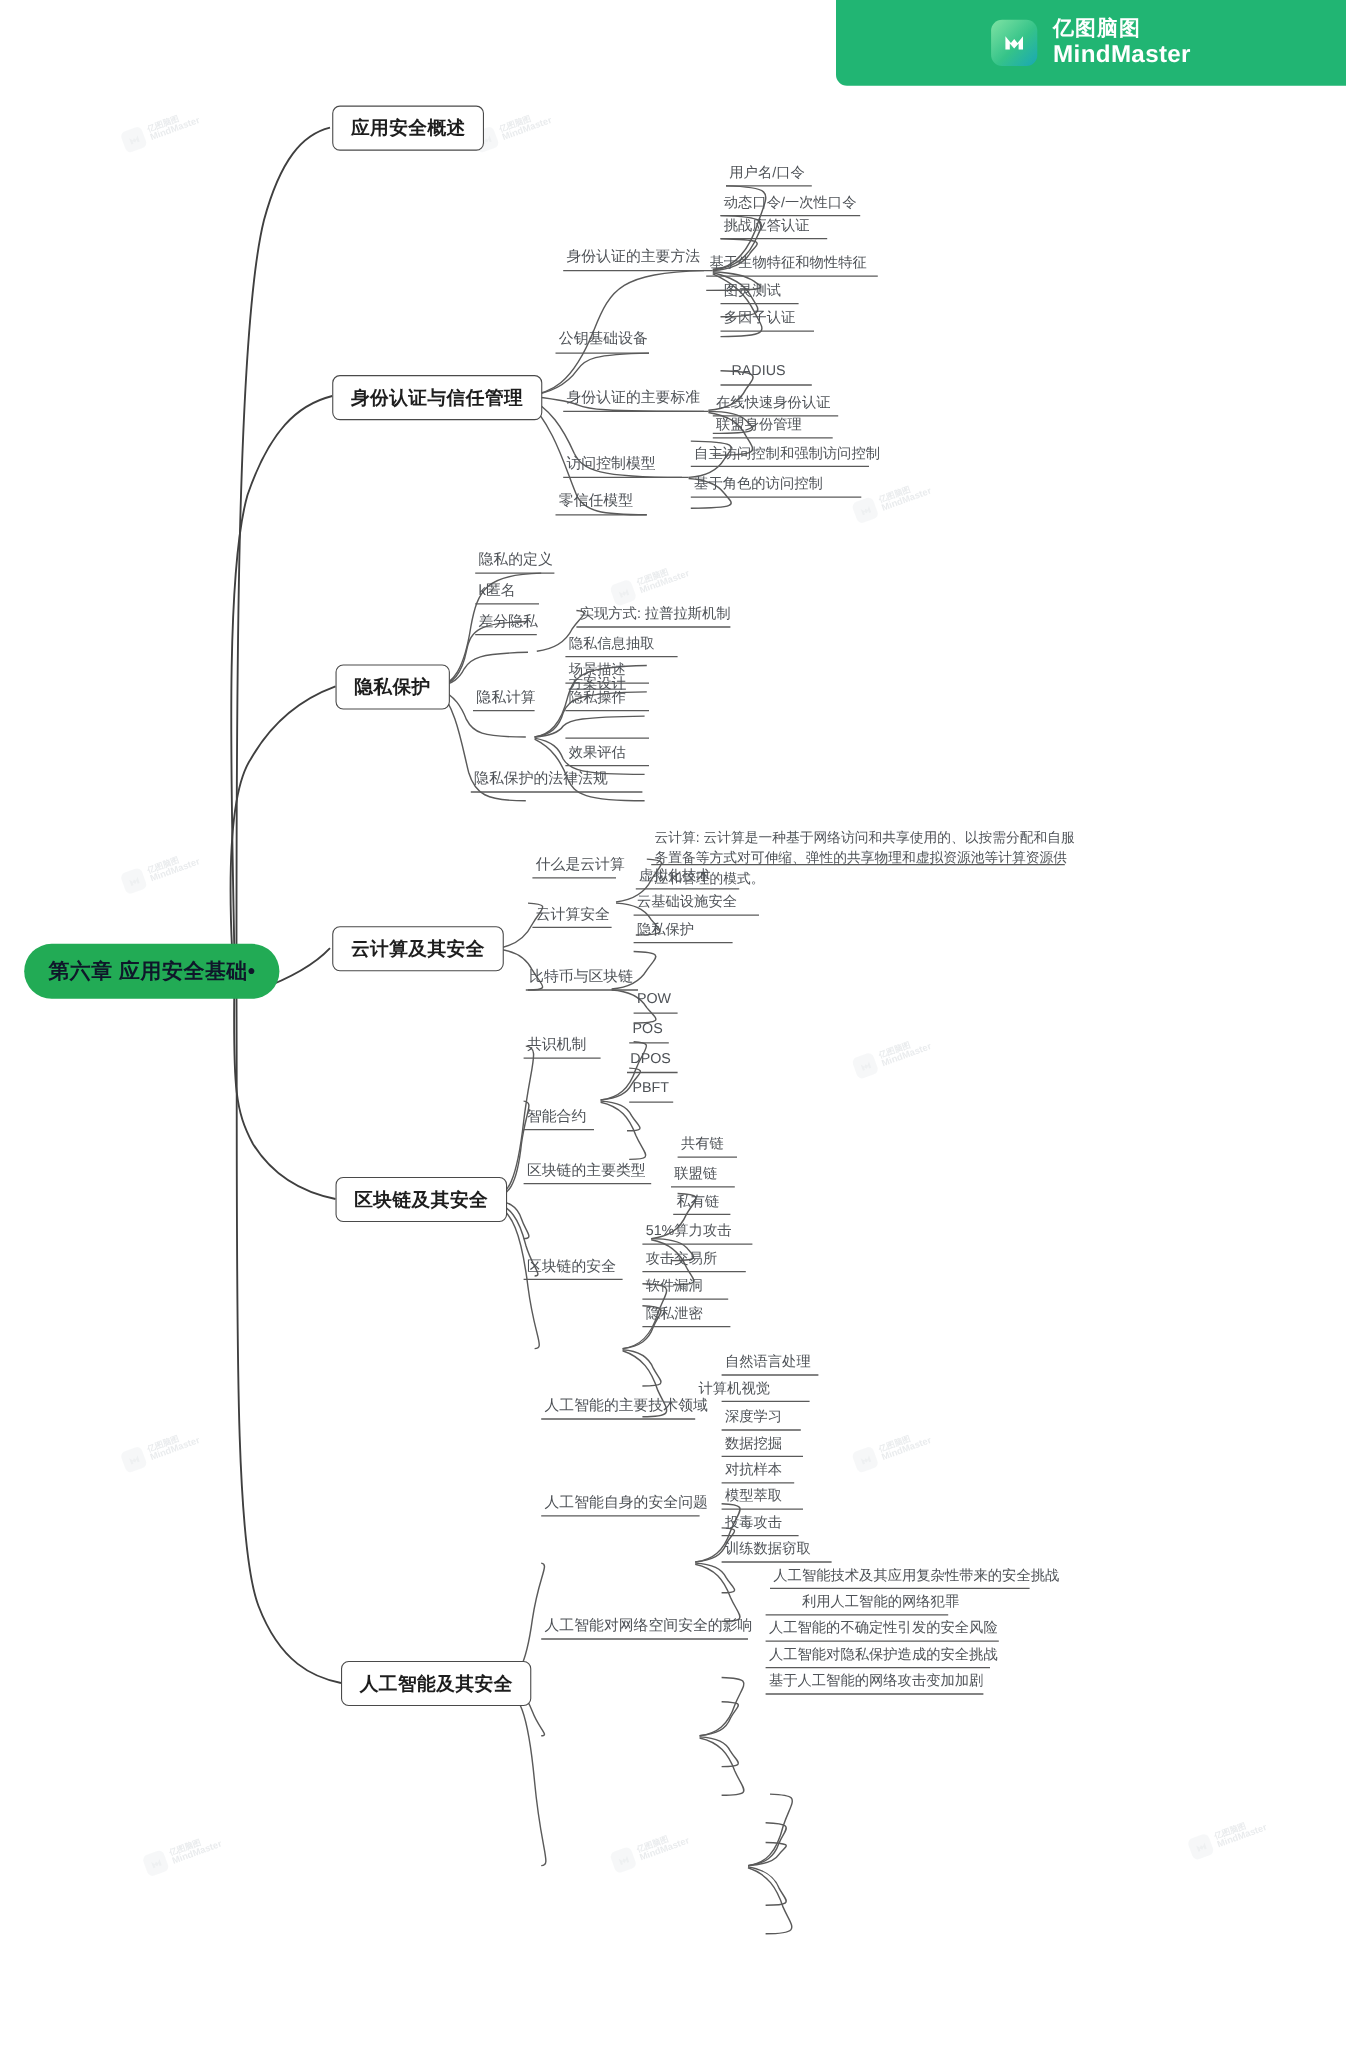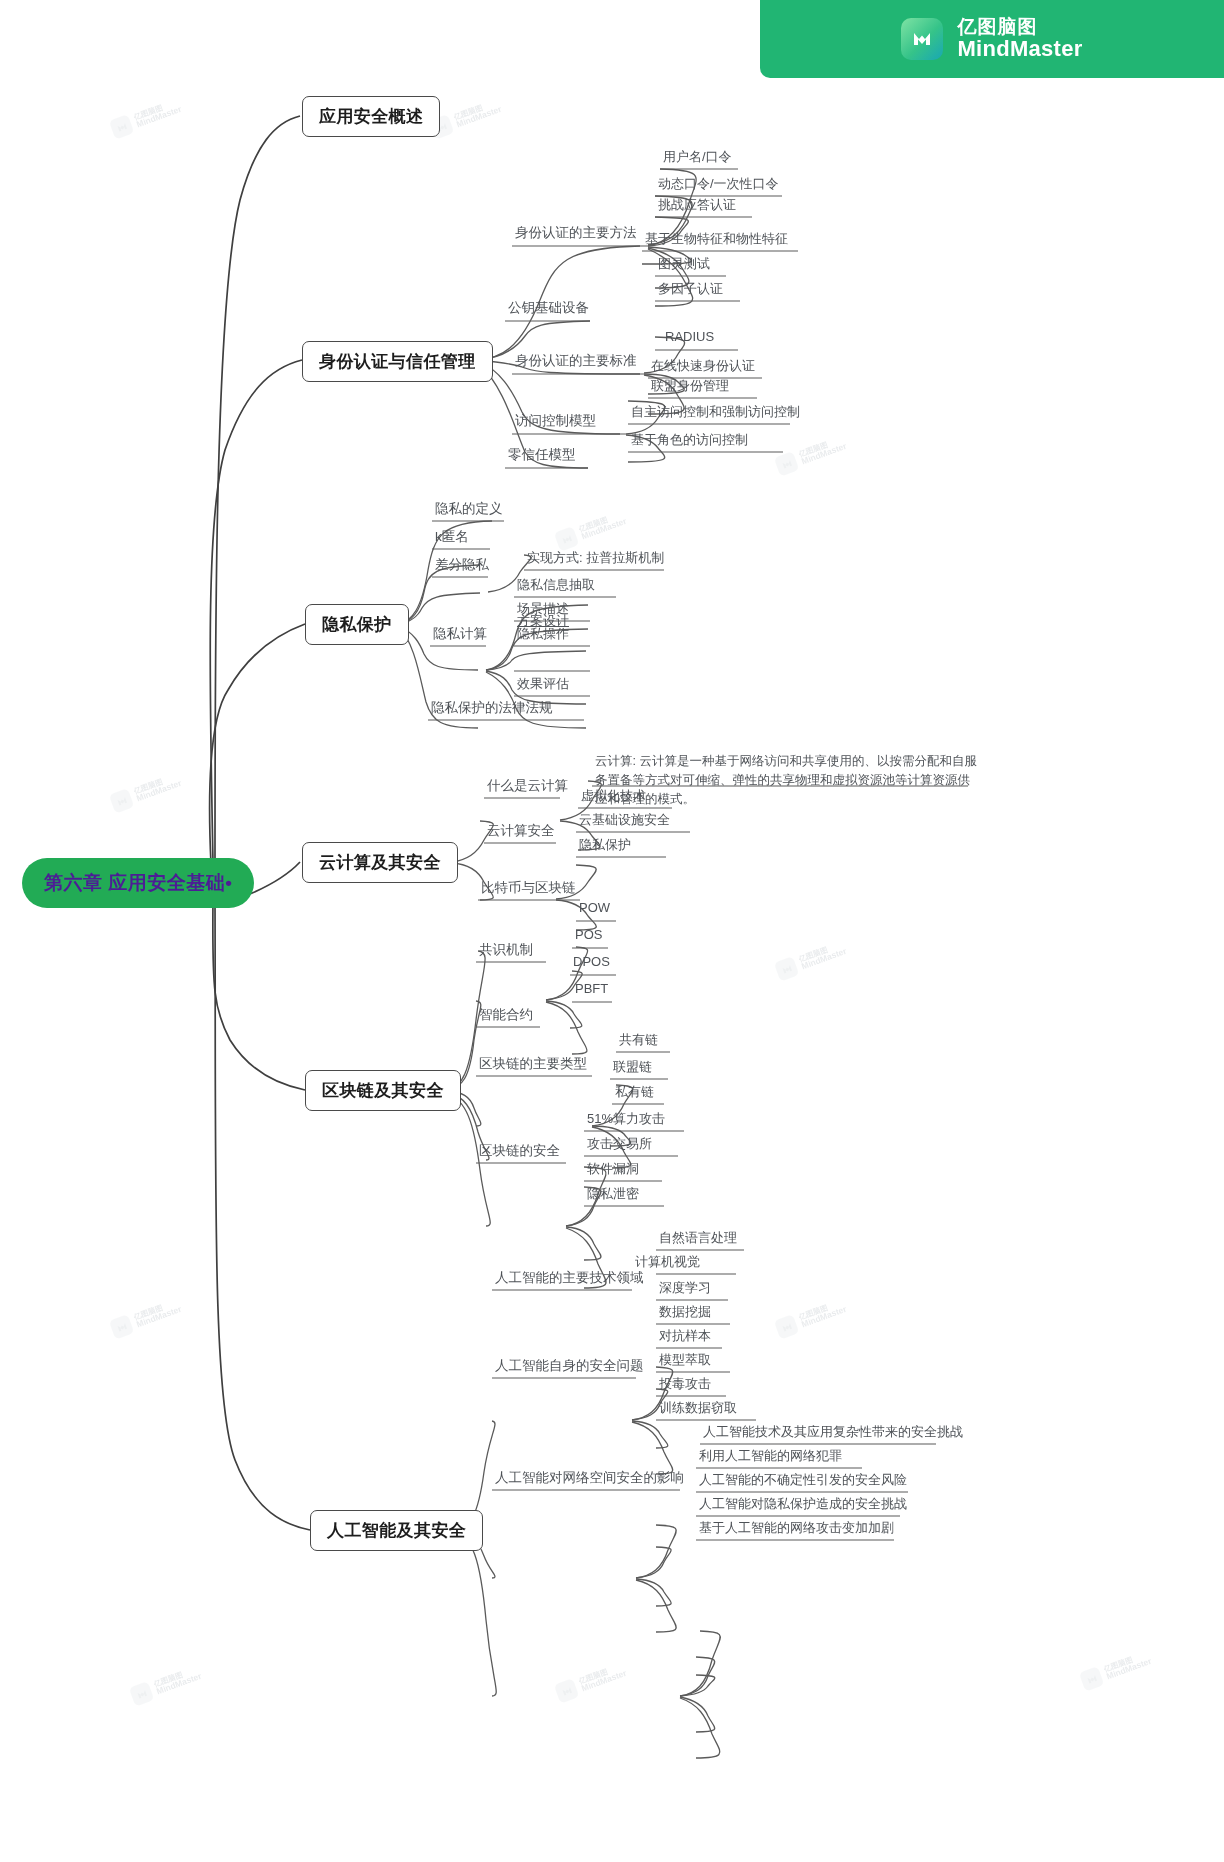--- a/index.html
+++ b/index.html
@@ -77,21 +77,21 @@
   .wm-en { font-size: 8.5px; color: #b9c0c6; font-weight: bold; }
 
   
   .node {
     position: absolute;
     white-space: nowrap;
   }
   
   .node.root {
     background: #22ab55;
-    color: #4c1d95;
+    color: #0f172a;
     font-size: 19px;
     font-weight: bold;
     padding: 12px 22px;
     border-radius: 26px;
     letter-spacing: .5px;
   }
   
   .node.topic {
     background: #ffffff;
     color: #1d1d1d;
@@ -537,18 +537,18 @@
   <div class="node leaf" style="left:632px; top:1253px;">计算机视觉</div>
   <div class="node leaf" style="left:656px; top:1279px;">深度学习</div>
   <div class="node leaf" style="left:656px; top:1303px;">数据挖掘</div>
 
   <div class="node leaf" style="left:656px; top:1327px;">对抗样本</div>
   <div class="node leaf" style="left:656px; top:1351px;">模型萃取</div>
   <div class="node leaf" style="left:656px; top:1375px;">投毒攻击</div>
   <div class="node leaf" style="left:656px; top:1399px;">训练数据窃取</div>
 
   <div class="node leaf" style="left:700px; top:1423px;">人工智能技术及其应用复杂性带来的安全挑战</div>
-  <div class="node leaf" style="left:696px; top:1447px;text-align:right;">利用人工智能的网络犯罪</div>
+  <div class="node leaf" style="left:726px; top:1447px;text-align:right;">利用人工智能的网络犯罪</div>
   <div class="node leaf" style="left:696px; top:1471px;">人工智能的不确定性引发的安全风险</div>
   <div class="node leaf" style="left:696px; top:1495px;">人工智能对隐私保护造成的安全挑战</div>
   <div class="node leaf" style="left:696px; top:1519px;">基于人工智能的网络攻击变加加剧</div>
 
 </div>
 
 </body></html>

